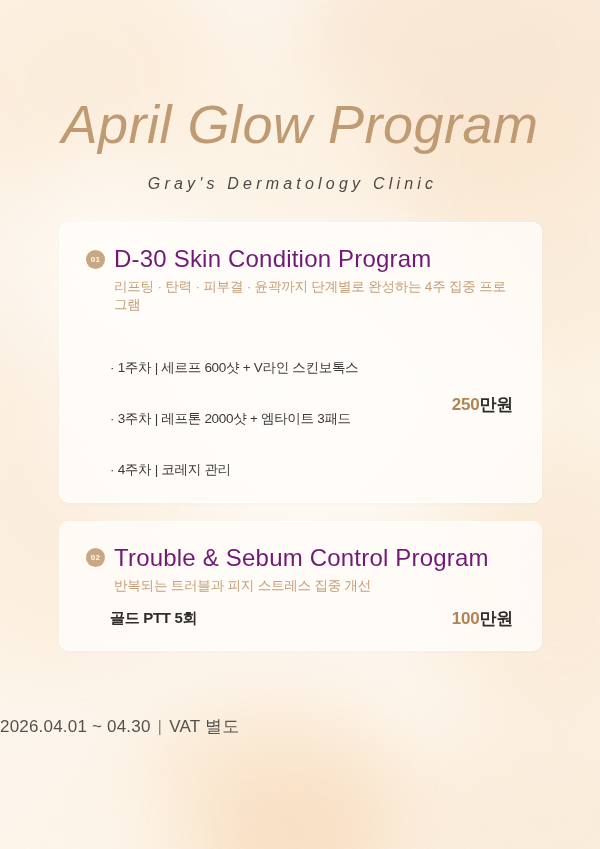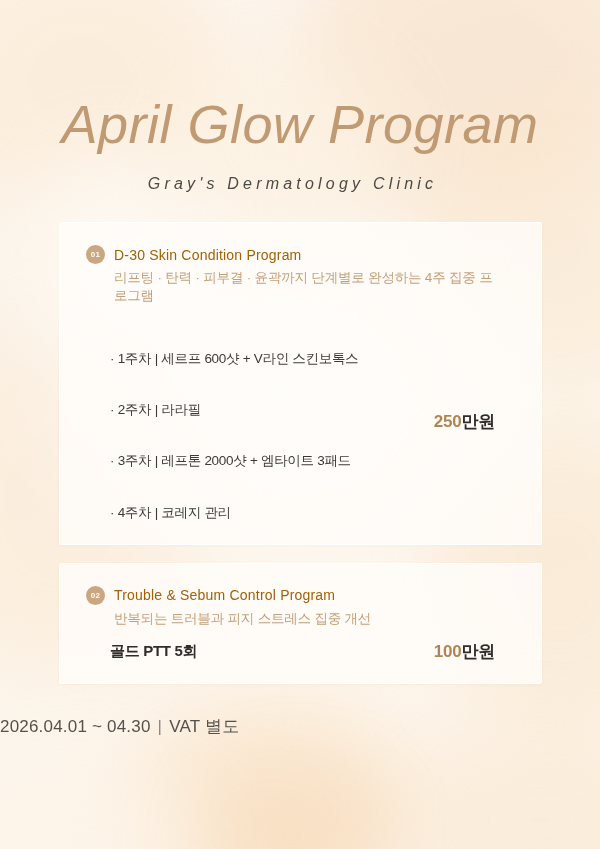--- a/index.html
+++ b/index.html
@@ -82,23 +82,23 @@
     position: absolute;
     left: 59px;
     top: 222px;
     width: 483px;
   }
   .card {
     position: relative;
     box-sizing: border-box;
     background: rgba(255,253,250,.80);
     border: 1px solid rgba(255,255,255,.92);
-    border-radius: 2px;
+    border-radius: 10px;
     box-shadow: 0 1px 3px rgba(186,150,112,.07);
-    padding: 22px 44px 20px 26px;
+    padding: 22px 26px 20px 26px;
     margin-bottom: 18px;
   }
   .card:last-child { margin-bottom: 0; }
 
   .card-head {
     display: flex;
     align-items: center;
     gap: 9px;
   }
   .badge {
@@ -109,24 +109,24 @@
     background: #c9a782;
     color: #fffaf3;
     font-size: 8px;
     font-weight: 700;
     letter-spacing: .2px;
     display: flex;
     align-items: center;
     justify-content: center;
   }
   .card-title {
-    font-size: 14px;
+    font-size: 24px;
     font-weight: 300;
     letter-spacing: .2px;
-    color: #a16207;
+    color: #701a75;
     white-space: nowrap;
   }
   .card-subtitle {
     margin: 5px 0 0 28px;
     font-size: 13.5px;
     font-weight: 500;
     color: #c4a079;
     letter-spacing: -.2px;
   }
 
@@ -217,21 +217,20 @@
 
     <div class="card card-1">
       <div class="card-head">
         <span class="badge">01</span>
         <span class="card-title">D-30 Skin Condition Program</span>
       </div>
       <div class="card-subtitle">리프팅 · 탄력 · 피부결 · 윤곽까지 단계별로 완성하는 4주 집중 프로그램</div>
       <div class="card-body">
         <ul class="detail-list">
           <li>· 1주차 | 세르프 600샷 + V라인 스킨보톡스</li>
-          <li>· 2주차 | 라라필</li>
           <li>· 3주차 | 레프톤 2000샷 + 엠타이트 3패드</li>
           <li>· 4주차 | 코레지 관리</li>
         </ul>
         <div class="price">
           <span class="amount">250</span><span class="unit">만원</span>
         </div>
       </div>
     </div>
 
     <div class="card card-2">

